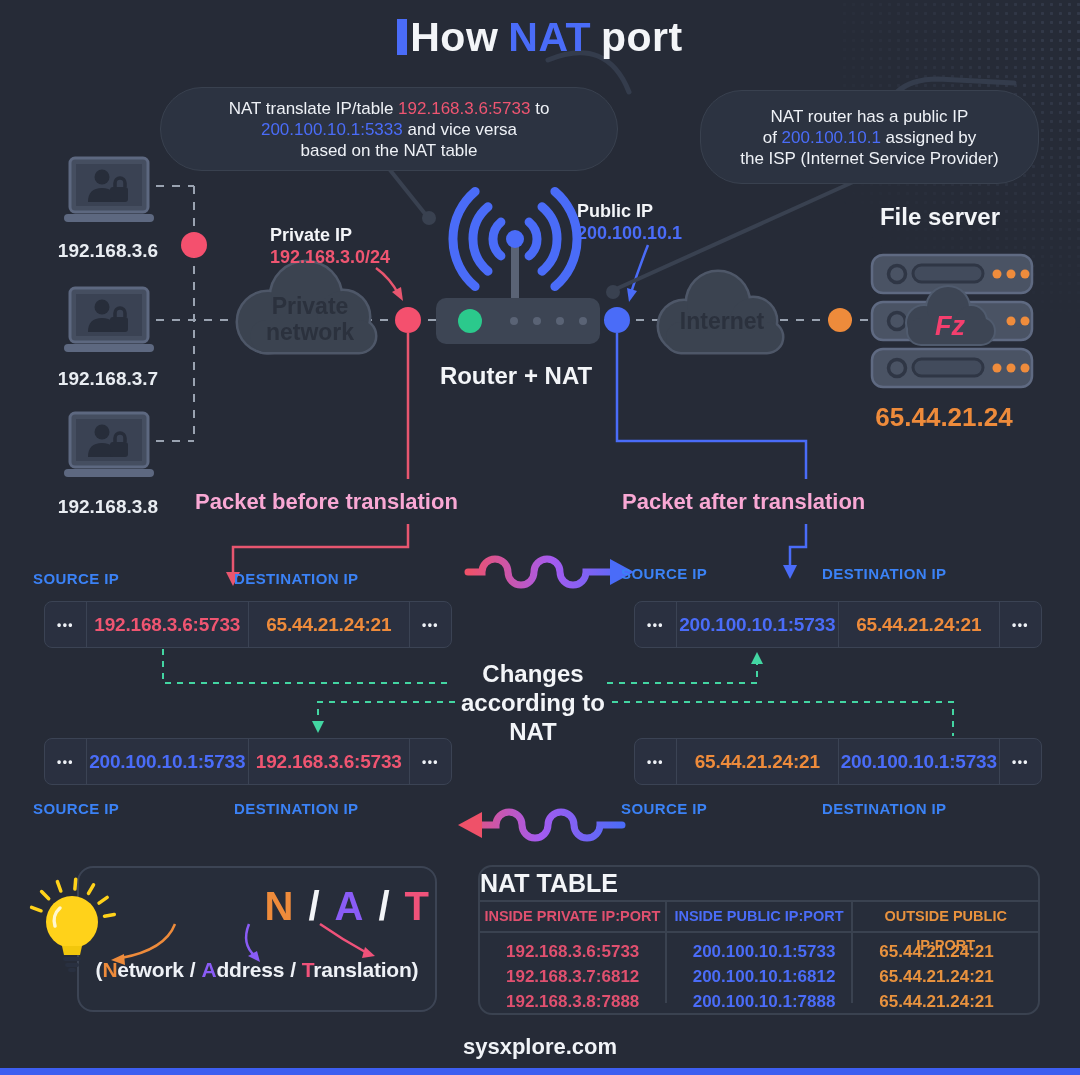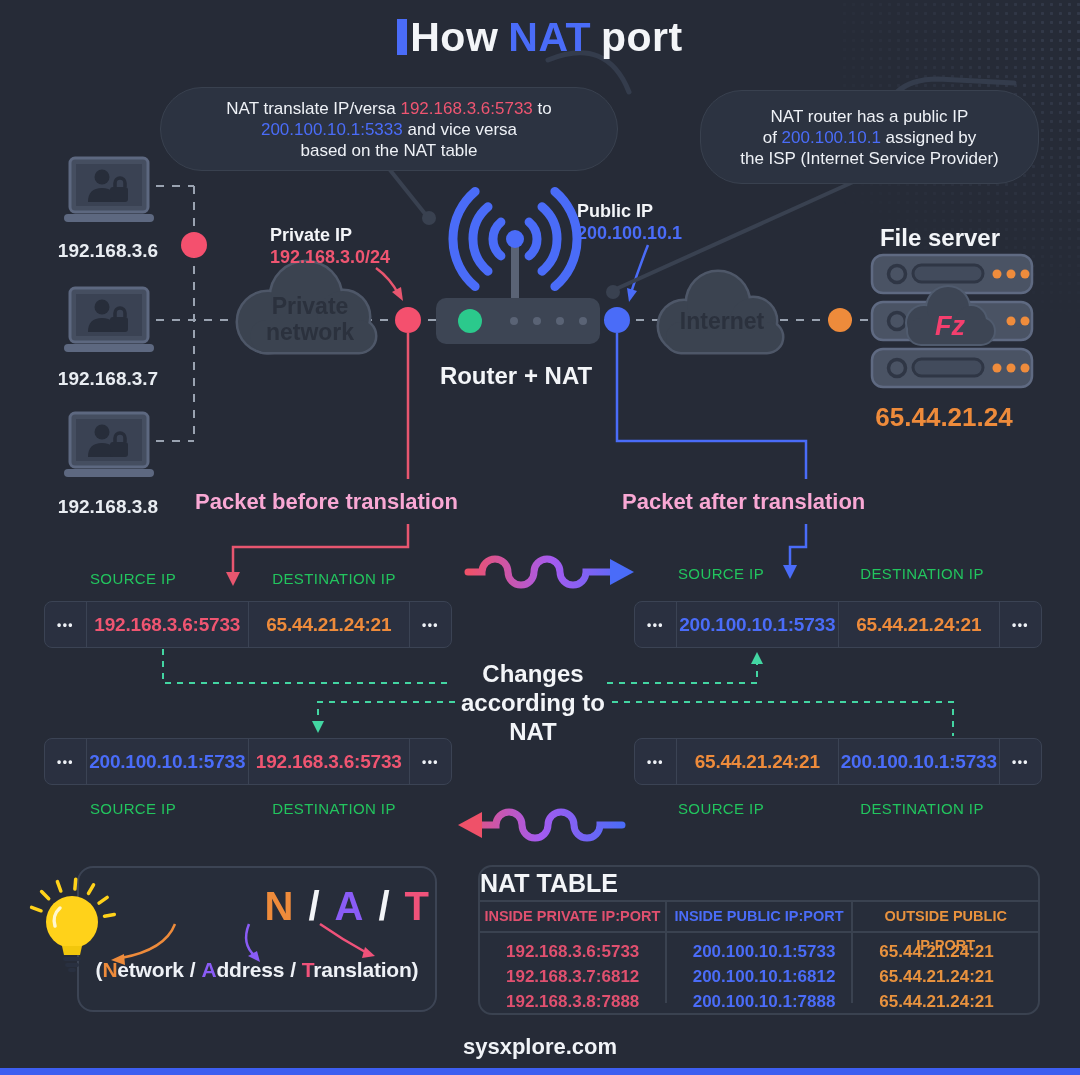--- a/index.html
+++ b/index.html
@@ -12,21 +12,21 @@
   .title{font-size:41px;font-weight:800;color:#f3f5f8;letter-spacing:.5px}
   .tbar{display:inline-block;width:10px;height:36px;background:#4a6cf8;margin-right:3px;vertical-align:-4px}
   .title .blue{margin:0 10px}
   .bubble{background:#2c3341;border:1px solid #39414f;border-radius:42px;display:flex;flex-direction:column;
           justify-content:center;text-align:center;font-size:17px;line-height:21px;font-weight:500;color:#eef1f6}
   .iplbl{font-size:19px;font-weight:600;color:#e9edf2;text-align:center}
   .cloudtxt{font-size:23px;font-weight:700;color:#2b313d;line-height:26px;text-align:center}
   .nodelbl{font-size:24px;font-weight:700;color:#f3f5f8;text-align:center}
   .smalllbl{font-size:18px;font-weight:700;line-height:22px;text-align:left;color:#f3f5f8}
   .flowtitle{font-size:22px;font-weight:600;color:#f9a8d4;}
-  .plabel{font-size:15px;font-weight:400;color:#22c55e;letter-spacing:.4px;width:200px;text-align:center}
+  .plabel{font-size:15px;font-weight:700;color:#3b82f6;letter-spacing:.4px;width:200px;}
   .prow{position:absolute;z-index:2;display:flex;width:408px;height:47px;background:#2a3040;
         border:1px solid #3b4354;border-radius:8px;box-sizing:border-box;align-items:stretch}
   .pcell{display:flex;align-items:center;justify-content:center}
   .pcell+.pcell{border-left:1px solid #3b4354}
   .pdots{width:41px;font-size:12px;letter-spacing:1.5px;font-weight:700;color:#eef1f6}
   .pval{flex:1;font-size:19px;font-weight:700;letter-spacing:-.2px}
   .changes{font-size:24px;font-weight:700;line-height:29px;color:#f3f5f8;text-align:center}
   .natbox{background:#272d3a;border:2px solid #3c4454;border-radius:16px;box-sizing:border-box}
   .acr{font-size:40px;font-weight:800;color:#f3f5f8;text-align:right;letter-spacing:1px}
   .acr span{margin:0 7px}
@@ -251,21 +251,21 @@
       <path d="M482 825 H496 a13 13 0 0 1 26 0 a13 13 0 0 0 26 0 a13 13 0 0 1 26 0 a13 13 0 0 0 26 0 H622" stroke="url(#gradL)" stroke-width="7" fill="none" stroke-linecap="round"></path>
       <polygon points="482,812 482,838 458,825" fill="#ef5169"></polygon>
     </g>
   </svg>
 
   <div class="abs title center" style="left:0;top:14px;width:1080px">
     <span class="tbar"></span><span>How</span><span class="blue">NAT</span><span>port</span>
   </div>
 
   <div class="abs bubble" style="left:160px;top:87px;width:456px;height:82px">
-    <div><span>NAT translate IP/versa </span><span class="pink">192.168.3.6:5733</span><span> to</span></div>
+    <div><span>NAT translate IP/table </span><span class="pink">192.168.3.6:5733</span><span> to</span></div>
     <div><span class="blue">200.100.10.1:5333</span><span> and vice versa</span></div>
     <div>based on the NAT table</div>
   </div>
 
   <div class="abs bubble" style="left:700px;top:90px;width:337px;height:92px">
     <div>NAT router has a public IP</div>
     <div><span>of </span><span class="blue">200.100.10.1</span><span> assigned by</span></div>
     <div>the ISP (Internet Service Provider)</div>
   </div>
 
@@ -282,21 +282,21 @@
   <div class="abs smalllbl" style="left:270px;top:224px;width:185px">
     <div>Private IP</div>
     <div class="pink">192.168.3.0/24</div>
   </div>
   <div class="abs smalllbl" style="left:577px;top:200px;width:150px">
     <div>Public IP</div>
     <div class="blue">200.100.10.1</div>
   </div>
   <div class="abs nodelbl" style="left:416px;top:362px;width:200px">Router + NAT</div>
 
-  <div class="abs nodelbl" style="left:840px;top:224px;width:200px">File server</div>
+  <div class="abs nodelbl" style="left:840px;top:203px;width:200px">File server</div>
   <div class="abs orange center" style="left:844px;top:402px;width:200px;font-size:26px;font-weight:800">65.44.21.24</div>
 
   <div class="abs flowtitle" style="left:195px;top:489px;width:400px">Packet before translation</div>
   <div class="abs flowtitle" style="left:622px;top:489px;width:400px">Packet after translation</div>
 
   <div class="abs plabel" style="left:33px;top:570px">SOURCE IP</div>
   <div class="abs plabel" style="left:234px;top:570px">DESTINATION IP</div>
   <div class="abs plabel" style="left:621px;top:565px">SOURCE IP</div>
   <div class="abs plabel" style="left:822px;top:565px">DESTINATION IP</div>
 

